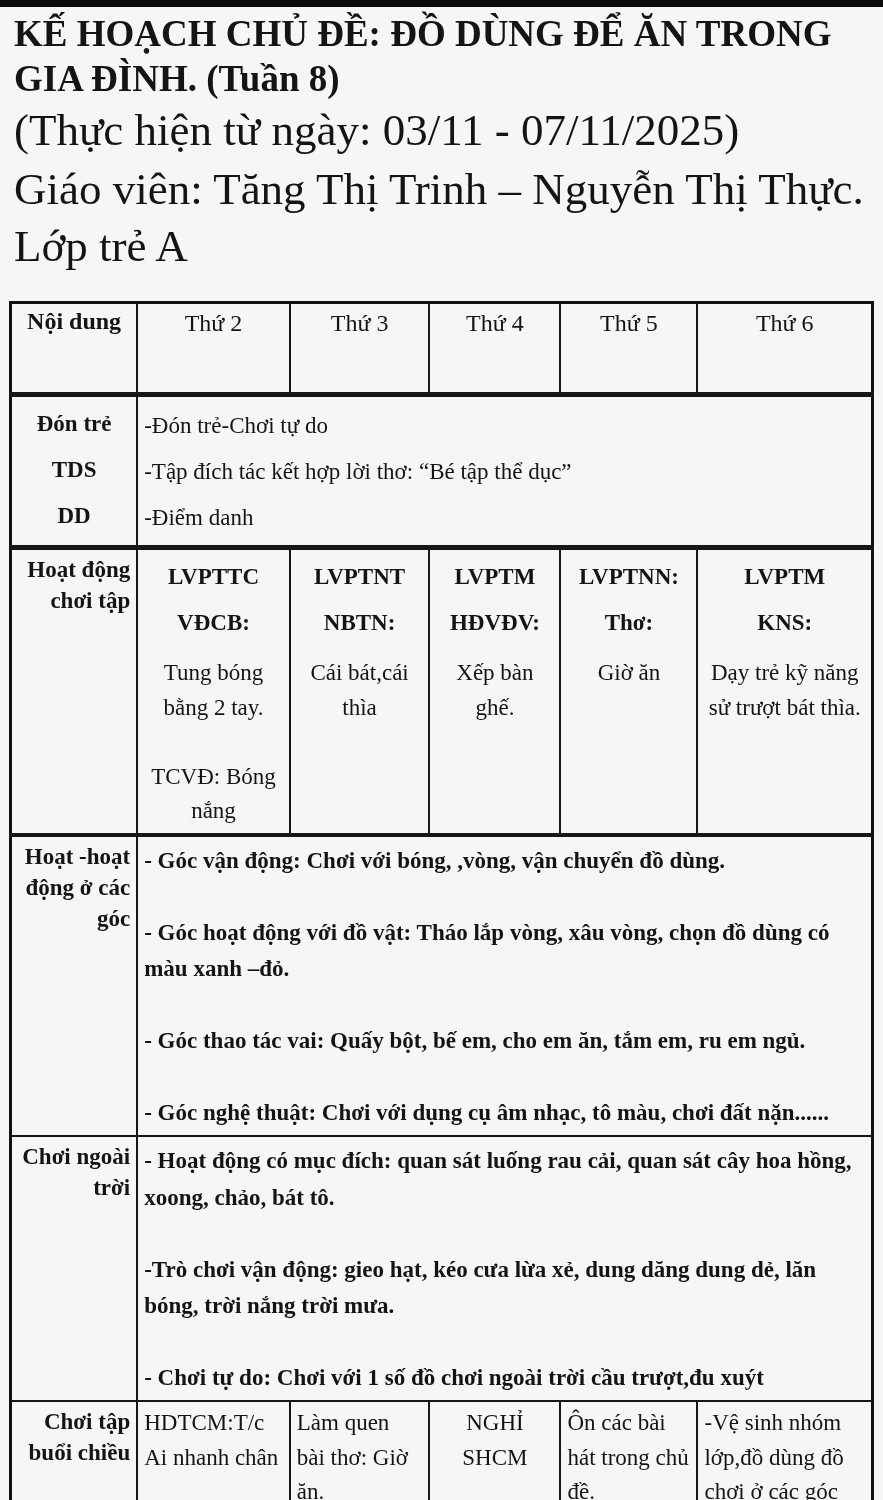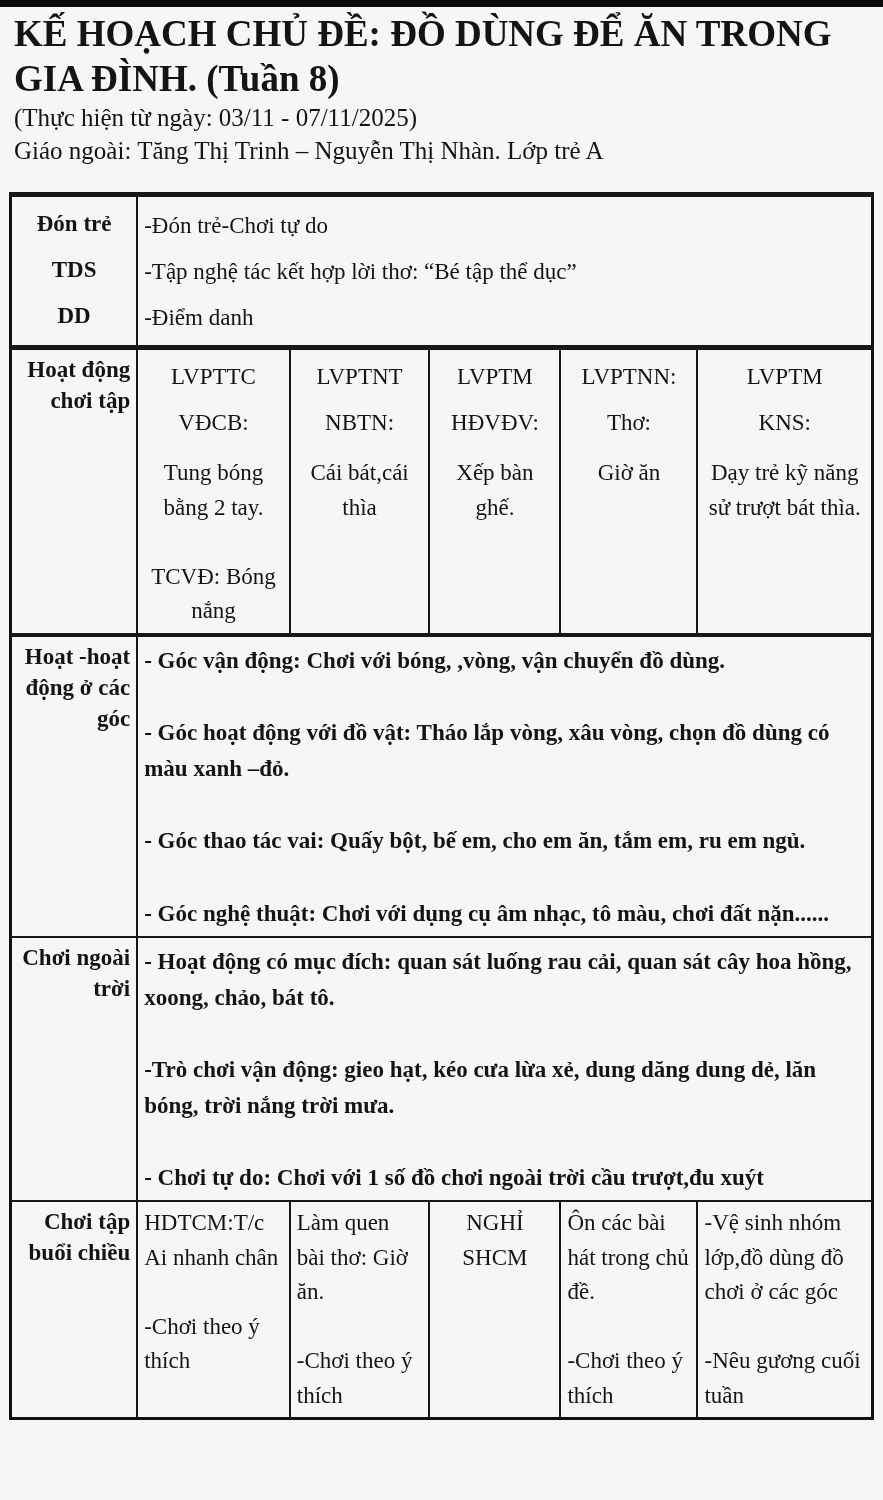--- a/index.html
+++ b/index.html
@@ -11,21 +11,21 @@
     overflow:hidden;
   }
   .topbar{
     width:883px;height:7px;background:#0a0a0a;
   }
   .header{ text-align:left; padding:2px 14px 0 14px; }
   .title{
     font-size:37px; font-weight:bold; line-height:1.22; margin:2px 0 0 0;
   }
   .subline{
-    font-size:25px; font-weight:normal; line-height:1.28; margin:1px 0 0 0;
+    font-size:45px; font-weight:normal; line-height:1.28; margin:1px 0 0 0;
   }
   table.plan{
     border-collapse:collapse;
     table-layout:fixed;
     width:865px;
     margin:25px 0 0 9px;
     background:transparent;
   }
   table.plan td{
     border:2px solid #171717;
@@ -52,60 +52,80 @@
   }
   td.rowlabel.vtop{ vertical-align:top; padding-top:10px; }
   .prewrap{ white-space:pre-line; }
 
   td.don-label{ font-weight:bold; text-align:center; vertical-align:top;
     font-size:24px; line-height:2.0; padding-top:6px; }
   td.don-content{ vertical-align:top; }
   .don-text{ line-height:2.0; padding-top:2px; }
 
   td.hoat-cell{ text-align:center; }
-  .cell-head{ font-weight:normal; line-height:2.0; }
+  .cell-head{ font-weight:bold; line-height:2.0; }
   .cell-body{ line-height:1.5; margin-top:10px; }
 
   td.span-content .para-text{ line-height:1.57; padding-top:2px;font-weight:bold; }
   td.an-content .para-text{ line-height:1.55; padding-top:0; }
 
   td.chieu-cell{ text-align:left; }
   td.chieu-cell .cell-text{ line-height:1.5; }
   td.chieu-cell.centered{ text-align:center; }
 </style>
 </head>
 <body>
 
 <div class="topbar"></div>
 
 <div class="header">
   <div class="title">KẾ HOẠCH CHỦ ĐỀ: ĐỒ DÙNG ĐỂ ĂN TRONG GIA ĐÌNH. (Tuần 8)</div>
   <div class="subline">(Thực hiện từ ngày: 03/11 - 07/11/2025)</div>
-  <div class="subline">Giáo ngoài: Tăng Thị Trinh – Nguyễn Thị Nhàn. Lớp trẻ A</div>
+  <div class="subline">Giáo viên: Tăng Thị Trinh – Nguyễn Thị Thực. Lớp trẻ A</div>
 </div>
 
 <table class="plan">
   <colgroup>
     <col class="c0">
       <col class="c1">
       <col class="c2">
       <col class="c3">
       <col class="c4">
       <col class="c5">
   </colgroup>
 
   <tbody>
+      <tr class="row-header" style="height:92px;">
+    <td class="corner">
+      <div class="corner-label">Nội dung</div>
+    </td>
+    <td class="day">
+          <div class="day-label">Thứ 2</div>
+        </td>
+    <td class="day">
+          <div class="day-label">Thứ 3</div>
+        </td>
+    <td class="day">
+          <div class="day-label">Thứ 4</div>
+        </td>
+    <td class="day">
+          <div class="day-label">Thứ 5</div>
+        </td>
+    <td class="day">
+          <div class="day-label">Thứ 6</div>
+        </td>
+  </tr>
 
   <tr class="row-don" style="height:138px;">
     <td class="don-label prewrap">Đón trẻ
 TDS
 DD</td>
     <td class="don-content" colspan="5">
       <div class="don-text prewrap">-Đón trẻ-Chơi tự do
--Tập nghệ tác kết hợp lời thơ: “Bé tập thể dục”
+-Tập đích tác kết hợp lời thơ: “Bé tập thể dục”
 -Điểm danh</div>
     </td>
   </tr>
 
   <tr class="row-hoat" style="height:278px;">
     <td class="rowlabel">Hoạt động chơi tập</td>
     <td class="hoat-cell">
       <div class="cell-head prewrap">LVPTTC
 VĐCB:</div>
       <div class="cell-body prewrap">Tung bóng bằng 2 tay.

